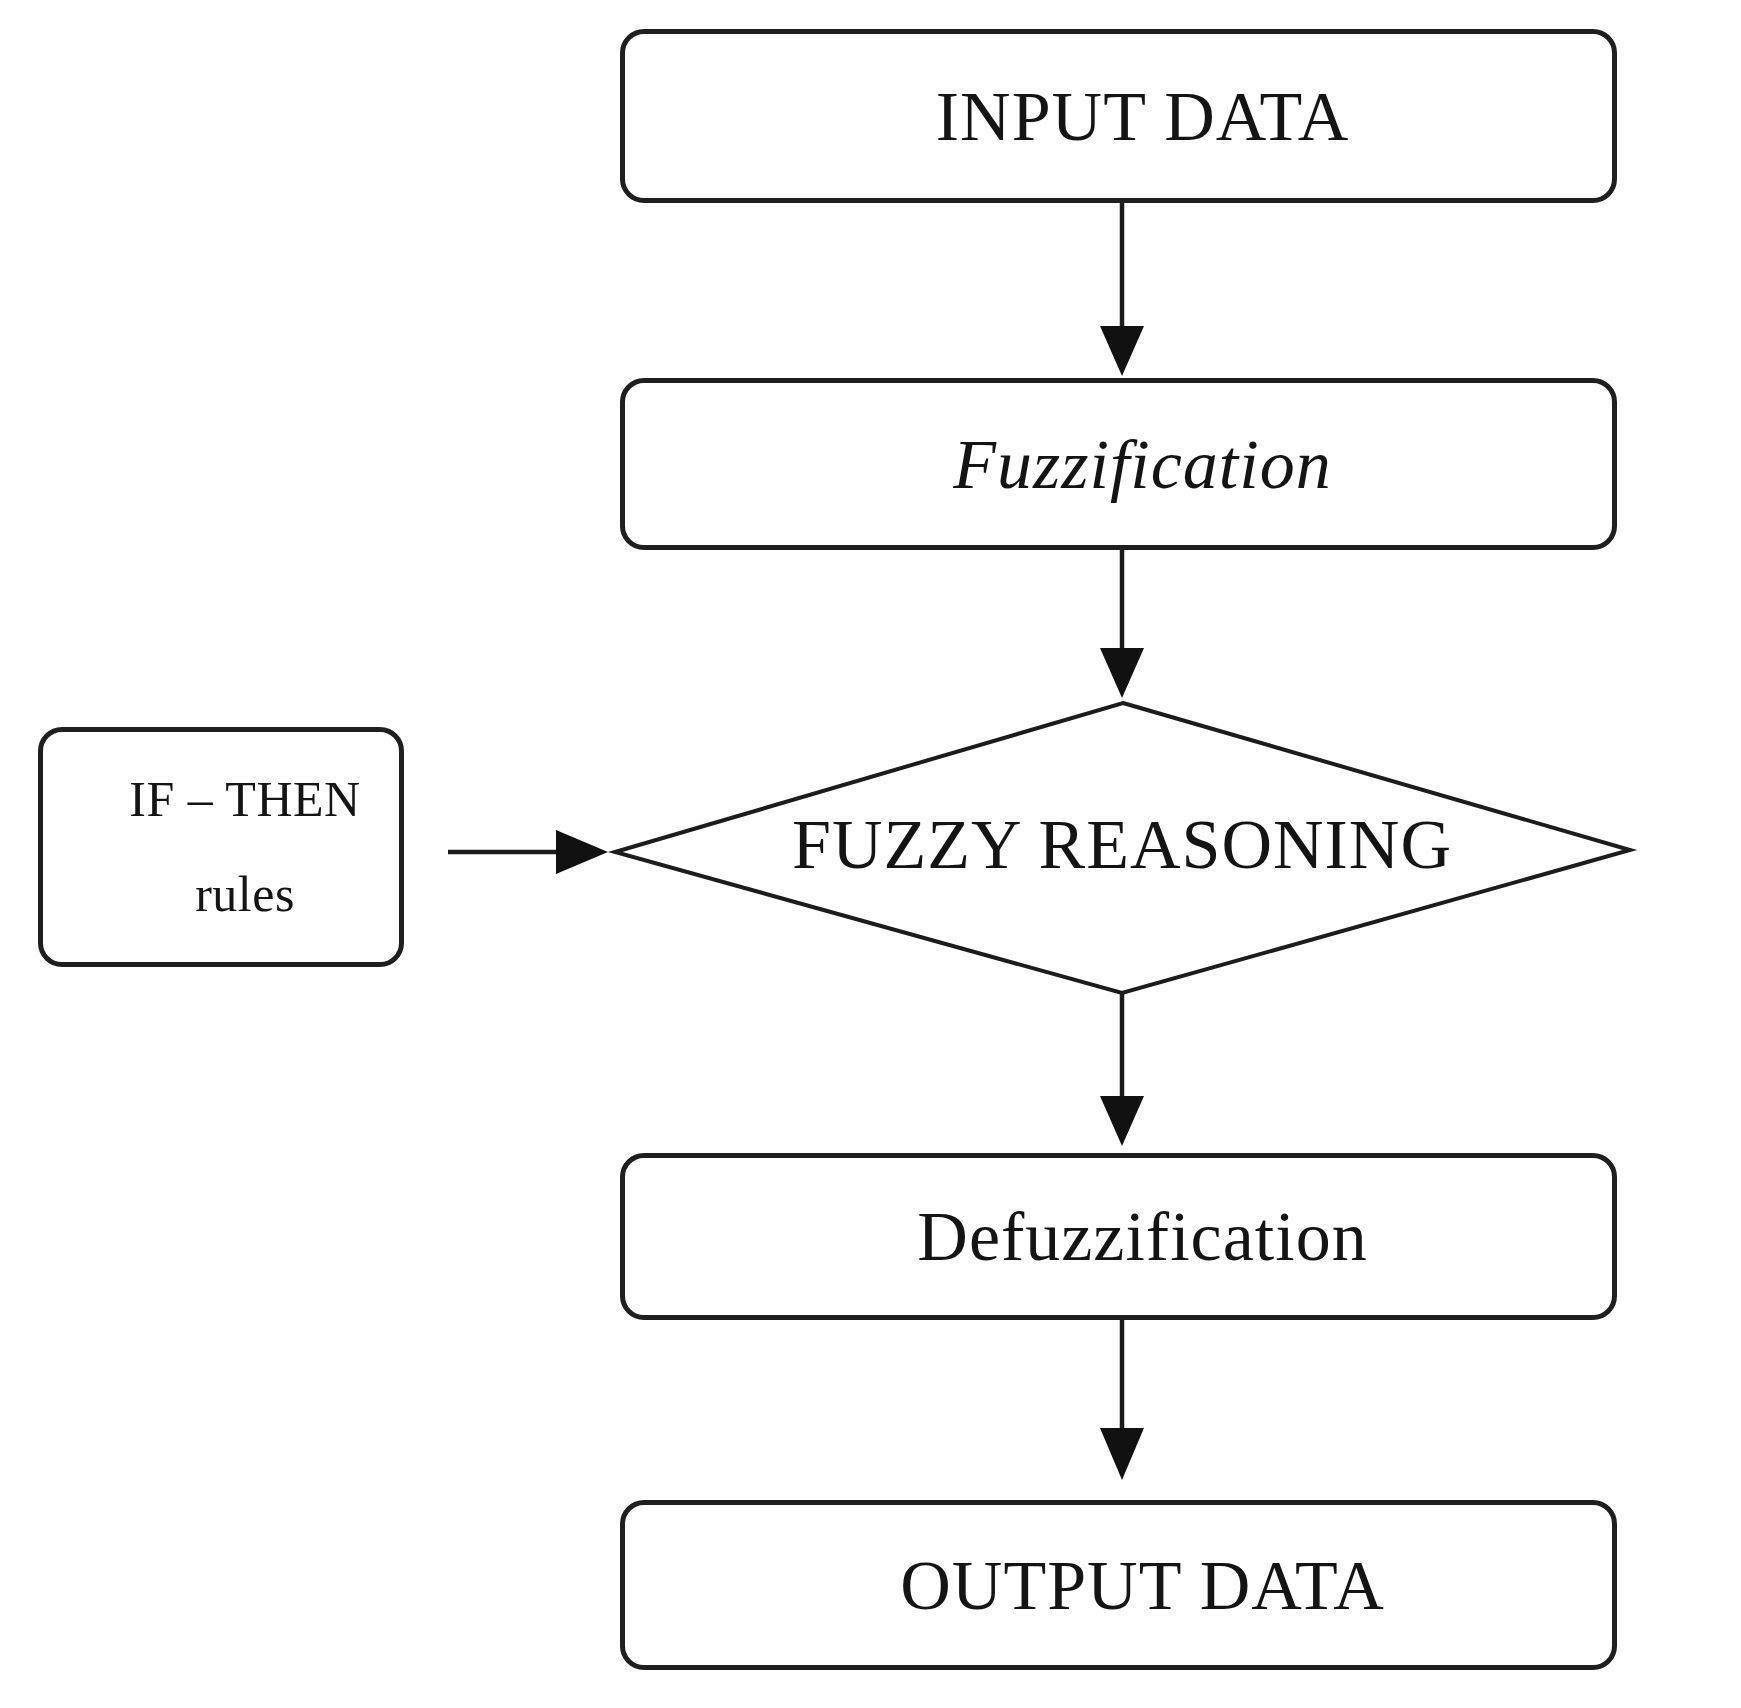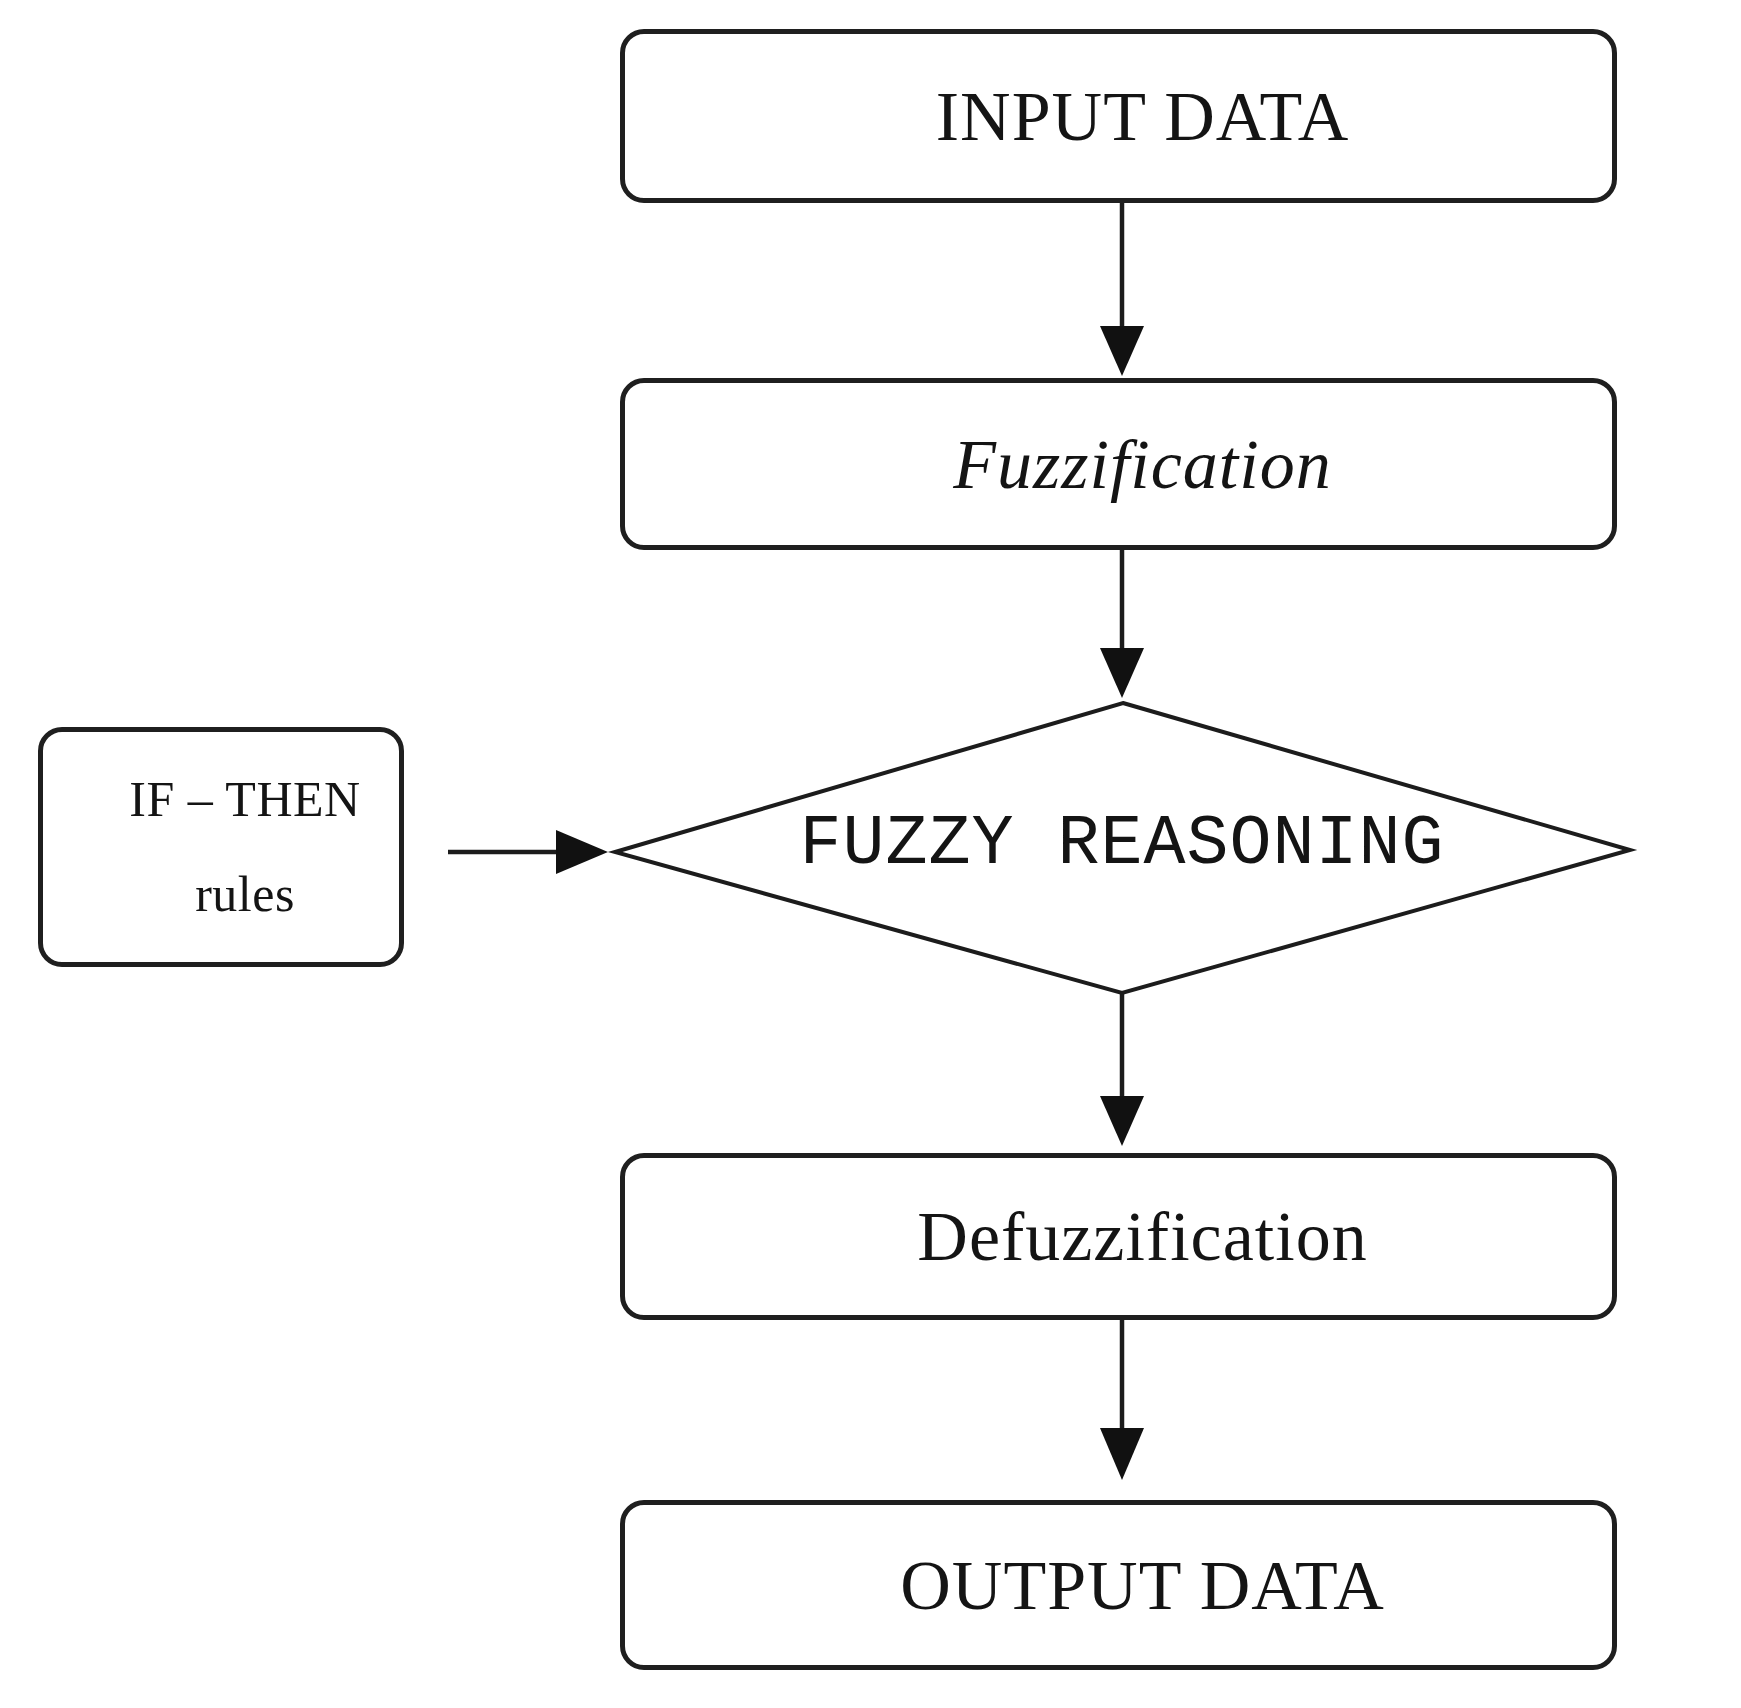--- a/index.html
+++ b/index.html
@@ -67,21 +67,20 @@
     letter-spacing: 0.5px;
   }
   .diamond-label {
     position: absolute;
     left: 1122px;
     top: 848px;
     transform: translate(-50%, -54%);
     font-size: 70px;
     letter-spacing: 1px;
     white-space: nowrap;
-    font-family: Liberation Mono, monospace;
   }
 </style>
 </head>
 <body>
 
 <div class="canvas">
 
   <svg class="edge-layer" viewBox="0 0 1741 1708">
 
     <g>

